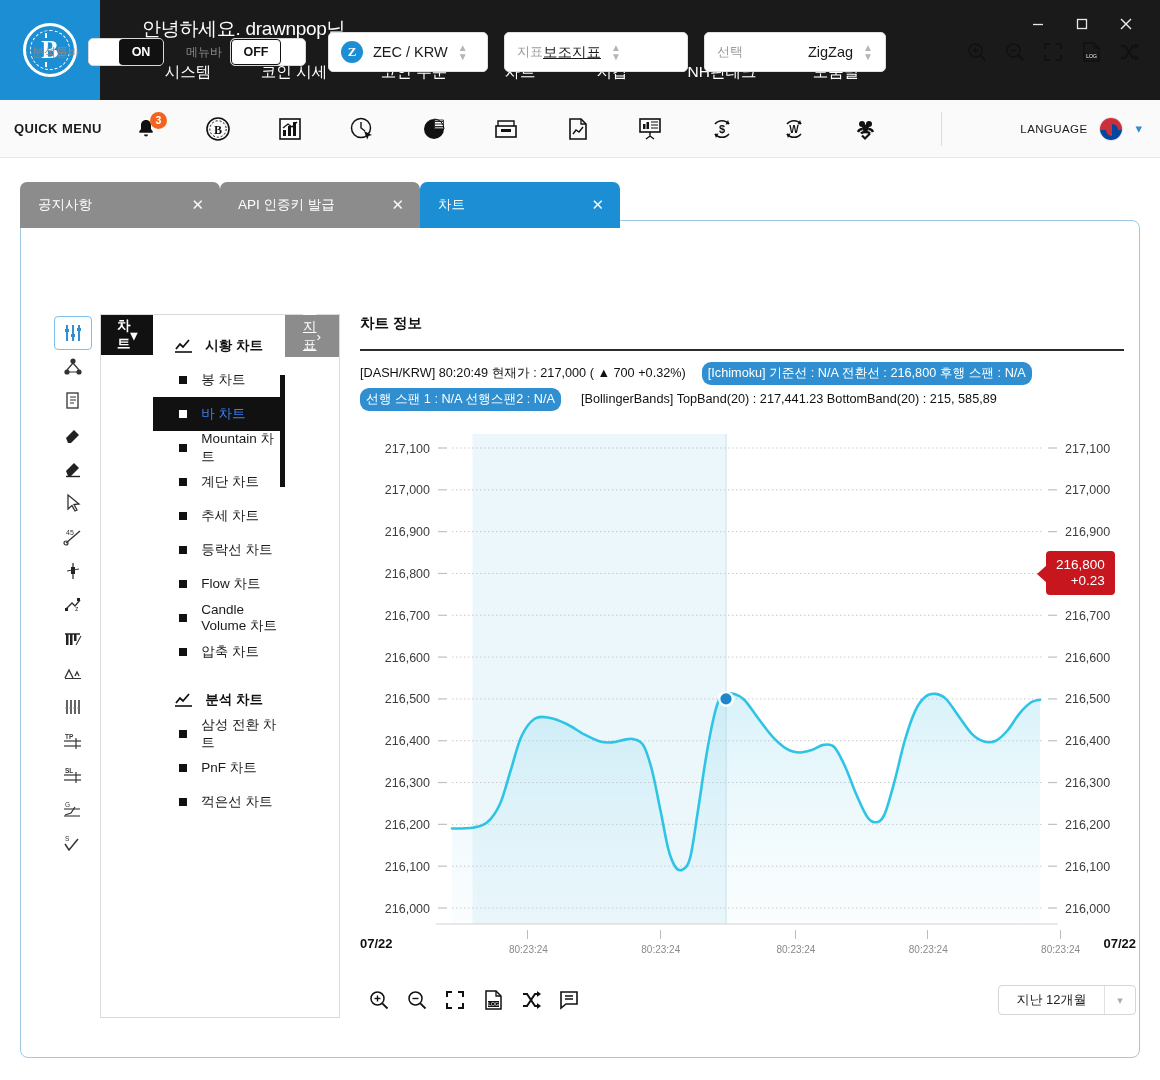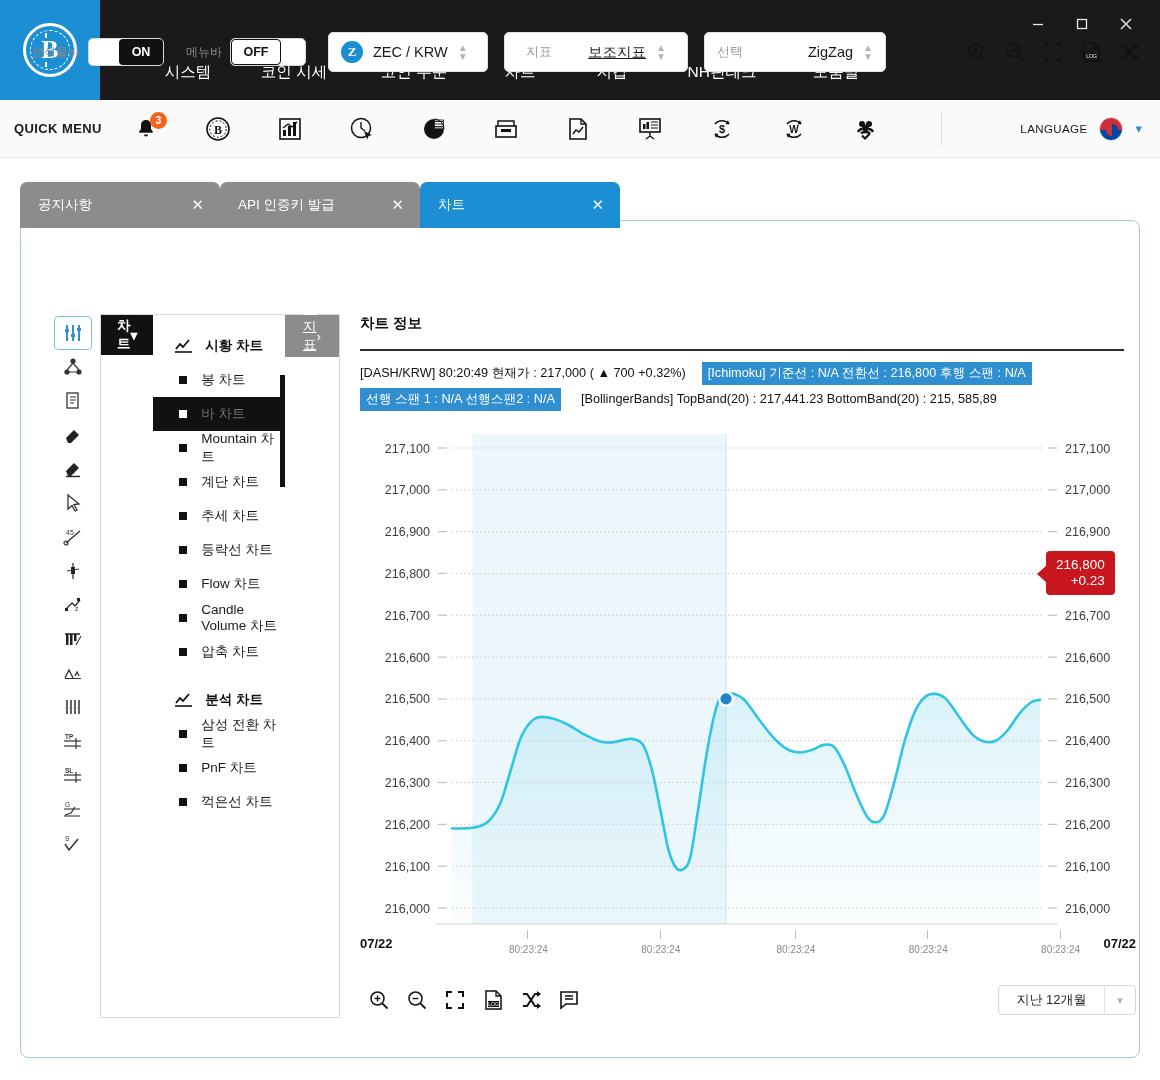--- a/index.html
+++ b/index.html
@@ -67,21 +67,21 @@
   .spin { margin-left: 10px; color: #b5b5b5; font-size: 10px; line-height: 9px; }
   .zec-icon { width: 22px; height: 22px; border-radius: 50%; background: #1b8ed4; color:#fff; font-size: 13px; font-weight: bold; display:flex; align-items:center; justify-content:center; margin-right: 10px; font-family: "Liberation Serif", serif;}
   .toolbtns { display: flex; align-items: center; gap: 0; margin-left: auto; }
   .tbtn { width: 38px; height: 38px; display: flex; align-items: center; justify-content: center; cursor: pointer; }
 
   
   .cinfo-title { position: absolute; left: 360px; top: 314px; font-size: 14.5px; font-weight: bold; color: #111; }
   .cinfo-rule { position: absolute; left: 360px; top: 349px; width: 764px; height: 2px; background: #2b2b2b; }
   .cinfo-lines { position: absolute; left: 360px; top: 360px; width: 772px; text-align: center; }
   .cinfo-row { display: flex; align-items: center; height: 26px; font-size: 12.7px; color: #111; }
-  .hl { background: #2f8fd0; color: #fff; padding: 3px 6px; }
+  .hl { background: #2f8fd0; color: #fff; padding: 3px 6px; border-radius: 9px; }
 
   
   .chartbox { position: absolute; left: 360px; top: 426px; width: 776px; height: 500px; }
   .xlabel { position: absolute; font-size: 10px; color: #8a8a8a; }
   .xlabel-bold { position: absolute; font-size: 13px; color: #111; font-weight: bold; }
   .tooltip-red { position: absolute; background: #c7161d; color: #fff; border-radius: 4px; padding: 6px 10px 7px 10px; text-align: right; line-height: 1.15; font-size: 13.5px; }
   .tooltip-red::after { content: ""; position: absolute; left: -9px; top: 14px; border-top: 9px solid transparent; border-bottom: 9px solid transparent; border-right: 10px solid #c7161d; }
 
   
   .btmbar { position: absolute; left: 360px; top: 980px; width: 776px; height: 40px; display: flex; align-items: center; }
@@ -96,35 +96,36 @@
   .vtool.active { border: 1.5px solid #7cc0e8; background: #fff; }
 
   
   .sidebar { position: absolute; left: 100px; top: 314px; width: 240px; height: 704px; background: #fff; border: 1px solid #d9d9d9; display: flex; flex-direction: row; }
   .sb-head { height: 40px; background: #111; color: #fff; display: flex; align-items: center; justify-content: space-between; padding: 0 16px; font-size: 13.5px; font-weight: bold; cursor: pointer; flex: 0 0 40px;}
   .sb-list { flex: 1; overflow: hidden; position: relative; padding-top: 14px; }
   .sb-scroll { position: absolute; right: -2px; top: 60px; width: 7px; height: 112px; background: #111; }
   .sb-group { display: flex; align-items: center; gap: 12px; padding: 8px 0 8px 22px; font-size: 13.5px; font-weight: bold; color: #111; }
   .sb-item { display: flex; align-items: center; gap: 14px; padding: 0 0 0 26px; height: 34px; font-size: 13.5px; color: #1a1a1a; cursor: pointer; }
   .sb-item .sq { width: 8px; height: 8px; background: #111; flex: 0 0 8px; }
-  .sb-item.selected { background: #111; color: #737373; }
+  .sb-item.selected { background: #111; color: #3b82f6; }
   .sb-item.selected .sq { background: #fff; }
   .sb-foot { height: 42px; background: #8c8c8c; color: #fff; display: flex; align-items: center; justify-content: space-between; padding: 0 18px; font-size: 13.5px; cursor: pointer; flex: 0 0 42px; }
   .sb-foot span:first-child { text-decoration: underline; }
 </style>
 </head>
 <body>
 
 <div class="topbar">
   <div class="logo-box">
     <div class="logo-circle">
         <span class="logo-b">B</span>
       </div>
   </div>
   <div class="topbar-right">
+    <div class="greeting">안녕하세요. drawnpop님</div>
     <div class="mainnav" id="mainnav">
         <a style="width: 92px;">시스템</a>
         <a style="width: 120px;">코인 시세</a>
         <a style="width: 120px;">코인 주문</a>
         <a style="width: 92px;">차트</a>
         <a style="width: 92px;">지갑</a>
         <a style="width: 128px;">NH핀테크</a>
         <a style="width: 100px;">도움말</a>
       </div>
     <div class="winctrls">
@@ -275,21 +276,21 @@
   </div>
   <div class="tg-label" style="margin-left:22px;">메뉴바</div>
   <div class="toggle">
     <div class="knob-off">OFF</div>
   </div>
   <div class="selbox" style="margin-left:22px; width:160px;">
     <div class="zec-icon">Z</div>
     <div class="sel-val">ZEC / KRW</div>
     <div class="spin">▲<br>▼</div>
   </div>
-  <div class="selbox" style="margin-left:16px; width:184px; justify-content:center;gap:36px;">
+  <div class="selbox" style="margin-left:16px; width:184px; justify-content:flex-start;">
     <div class="sel-lead">지표</div>
     <div style="display:flex;align-items:center;">
       <div class="sel-val" style="text-decoration:underline;">보조지표</div>
       <div class="spin">▲<br>▼</div>
     </div>
   </div>
   <div class="selbox" style="margin-left:16px; width:182px; justify-content:space-between;">
     <div class="sel-lead">선택</div>
     <div style="display:flex;align-items:center;">
       <div class="sel-val">ZigZag</div>

